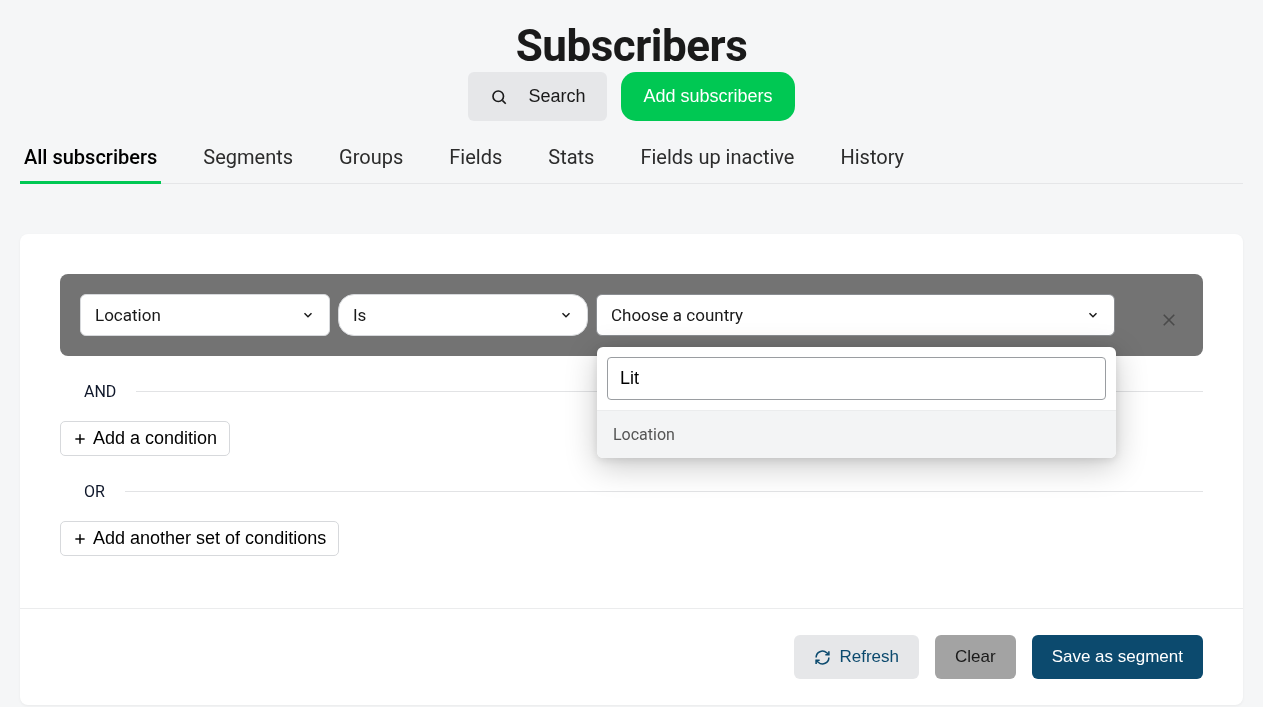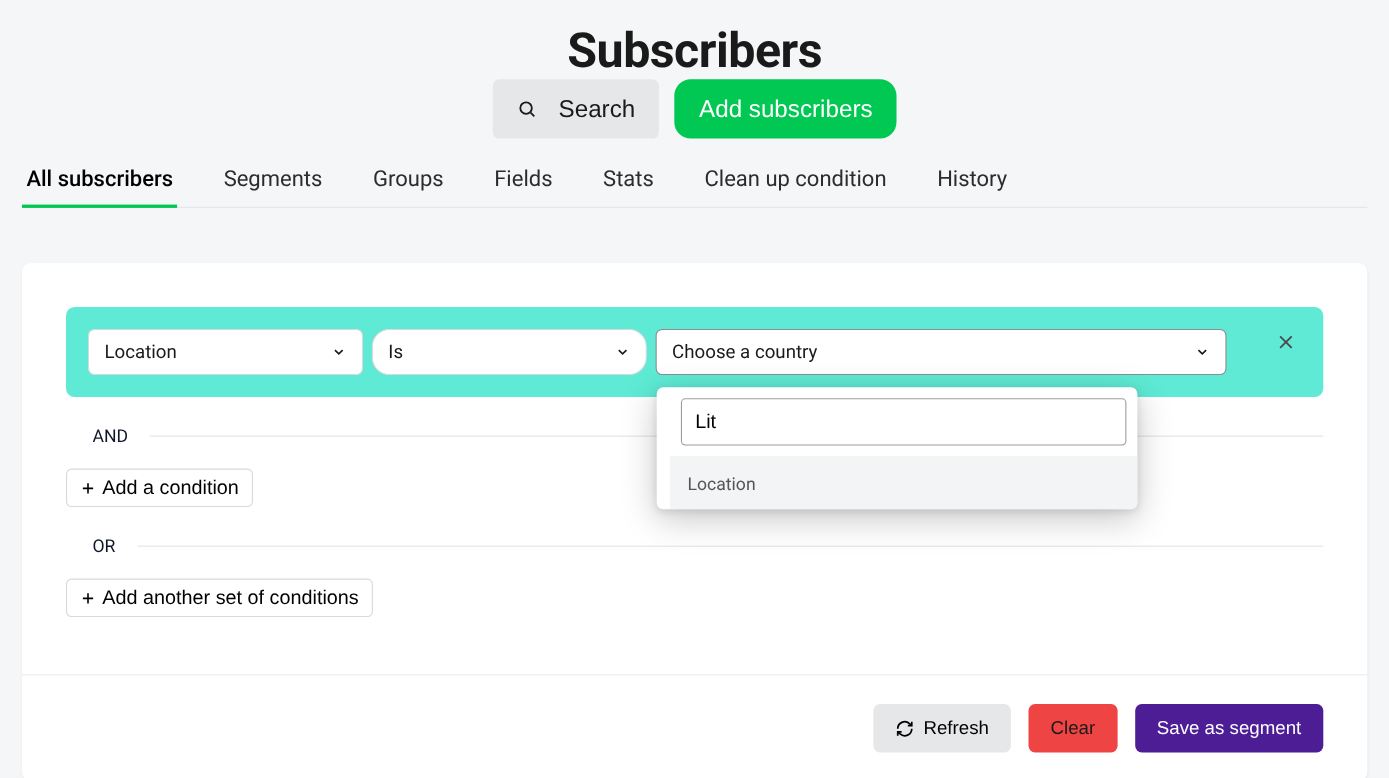--- a/index.html
+++ b/index.html
@@ -27,21 +27,21 @@
       letter-spacing: -0.5px;
     }
     .header-actions {
       display: flex;
       gap: 14px;
     }
     .btn {
       border: none;
       border-radius: 6px;
       padding: 14px 22px;
-      font-size: 22px;
+      font-size: 18px;
       font-weight: 500;
       cursor: pointer;
       display: inline-flex;
       align-items: center;
       gap: 20px;
     }
     .btn-light {
       background: #e6e7e9;
       color: #1a1a1a;
     }
@@ -85,25 +85,25 @@
     .card {
       background: #fff;
       border-radius: 8px;
       box-shadow: 0 1px 3px rgba(0,0,0,0.05);
       padding: 0;
     }
     .filter-section {
       padding: 40px 40px 0 40px;
     }
     .condition-row {
-      background: #5eead4;
+      background: #737373;
       border-radius: 8px;
       padding: 20px;
       display: flex;
-      align-items: flex-start;
+      align-items: flex-end;
       gap: 8px;
       position: relative;
     }
     .select-box {
       background: #fff;
       border: 1px solid #d7d9dc;
       border-radius: 6px;
       padding: 10px 14px;
       font-size: 17px;
       display: flex;
@@ -126,27 +126,26 @@
       align-items: center;
       justify-content: center;
       cursor: pointer;
       color: #4a4a4a;
       margin-left: auto;
     }
     .dropdown-panel {
       position: absolute;
       top: 52px;
       left: 0;
-      width: 437px;
+      width: 519px;
       background: #fff;
       border-radius: 6px;
       box-shadow: 0 8px 32px rgba(0,0,0,0.22), 0 2px 8px rgba(0,0,0,0.1);
       z-index: 100;
       overflow: hidden;
-      padding-left: 12px;
     }
     .dropdown-search-wrap {
       padding: 10px;
       border-bottom: 1px solid #ebeced;
     }
     .dropdown-search {
       width: 100%;
       border: 1px solid #9a9da1;
       border-radius: 4px;
       padding: 10px 12px;
@@ -228,21 +227,21 @@
     </button>
   </div>
 </div>
 
 <div class="tabs">
   <div class="tab active">All subscribers</div>
   <div class="tab">Segments</div>
   <div class="tab">Groups</div>
   <div class="tab">Fields</div>
   <div class="tab">Stats</div>
-  <div class="tab">Clean up condition</div>
+  <div class="tab">Fields up inactive</div>
   <div class="tab">History</div>
 </div>
 
 <div class="card">
   <div class="filter-section">
 
     <div class="condition-row">
       <div class="select-box select-location">
         <span>Location</span>
         <span class="chevron">
@@ -310,31 +309,31 @@
             <line x1="12" y1="4" x2="12" y2="20"></line>
             <line x1="4" y1="12" x2="20" y2="12"></line>
           </svg>
       </span>
       <span>Add another set of conditions</span>
     </button>
 
   </div>
 
   <div class="card-footer">
-    <button class="btn-footer" style="background:#e6e7e9;color:#000000;">
+    <button class="btn-footer" style="background:#e6e7e9;color:#0c4a6e;">
       <span class="icon">
         <svg width="17" height="17" viewBox="0 0 24 24" fill="none" stroke="currentColor" stroke-width="2.2">
             <path d="M3 12a9 9 0 0 1 15-6.7L21 8"></path>
             <path d="M21 3v5h-5"></path>
             <path d="M21 12a9 9 0 0 1-15 6.7L3 16"></path>
             <path d="M3 21v-5h5"></path>
           </svg>
       </span>
       <span>Refresh</span>
     </button>
-    <button class="btn-footer" style="background:#ef4444;color:#1a1a1a;">
+    <button class="btn-footer" style="background:#a3a3a3;color:#1a1a1a;">
       <span>Clear</span>
     </button>
-    <button class="btn-footer" style="background:#4c1d95;color:#fff;">
+    <button class="btn-footer" style="background:#0c4a6e;color:#fff;">
       <span>Save as segment</span>
     </button>
   </div>
 </div>
 
 </body></html>

